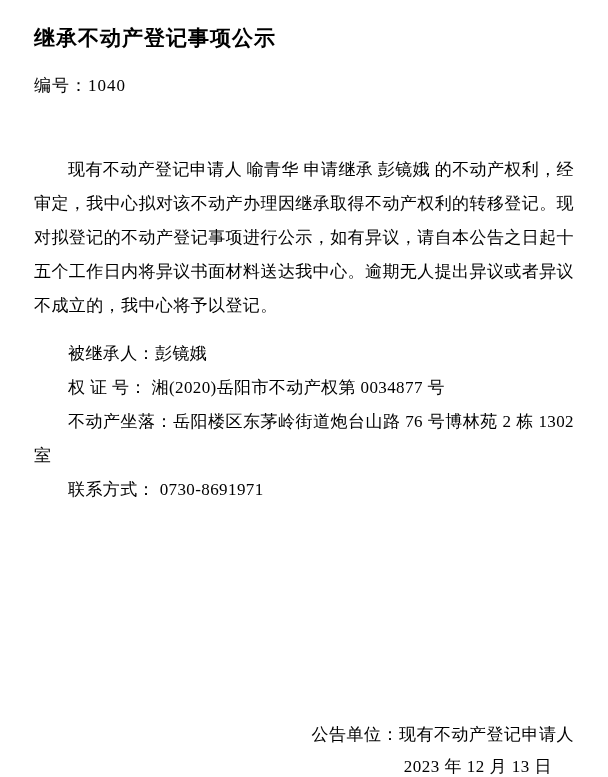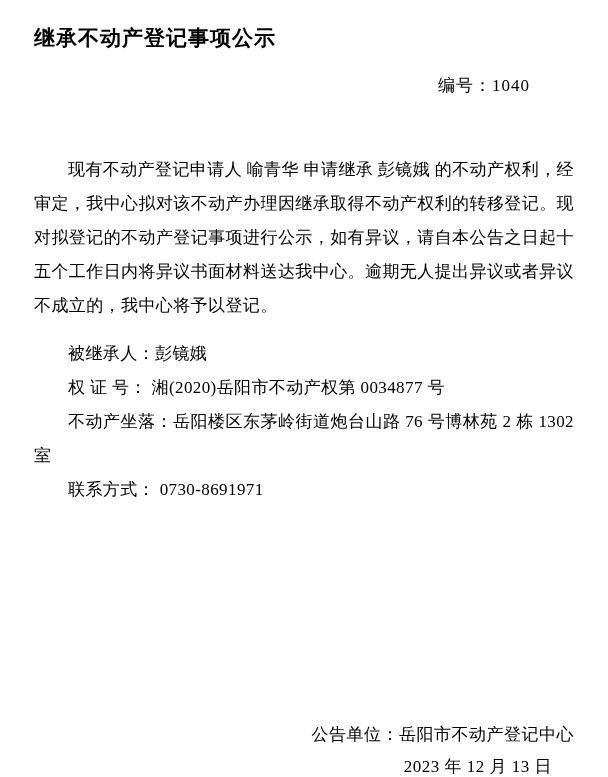--- a/index.html
+++ b/index.html
@@ -23,21 +23,21 @@
     position: relative;
   }
   .doc-title {
     font-size: 21px;
     font-weight: bold;
     letter-spacing: 1px;
     margin-top: 24px;
     font-family: "Liberation Sans", "DejaVu Sans", sans-serif;
   }
   .doc-number {
-    text-align: right;
+    text-align: left;
     font-size: 17px;
     margin-top: 22px;
     padding-right: 44px;
     letter-spacing: 1px;
   }
   .body-block {
     margin-top: 56px;
   }
   .para {
     font-size: 17px;
@@ -90,17 +90,17 @@
 
     <div class="field-list">
       <div class="field">被继承人：彭镜娥</div>
       <div class="field">权 证 号： 湘(2020)岳阳市不动产权第 0034877 号</div>
       <div class="field">不动产坐落：岳阳楼区东茅岭街道炮台山路 76 号博林苑 2 栋 1302 室</div>
       <div class="field">联系方式： 0730-8691971</div>
     </div>
   </div>
 
   <div class="footer">
-    <div class="footer-line">公告单位：岳阳市不动产登记中心</div>
+    <div class="footer-line">公告单位：现有不动产登记申请人</div>
     <div class="footer-line footer-date">2023 年 12 月 13 日</div>
   </div>
 
 </div>
 
 </body></html>

